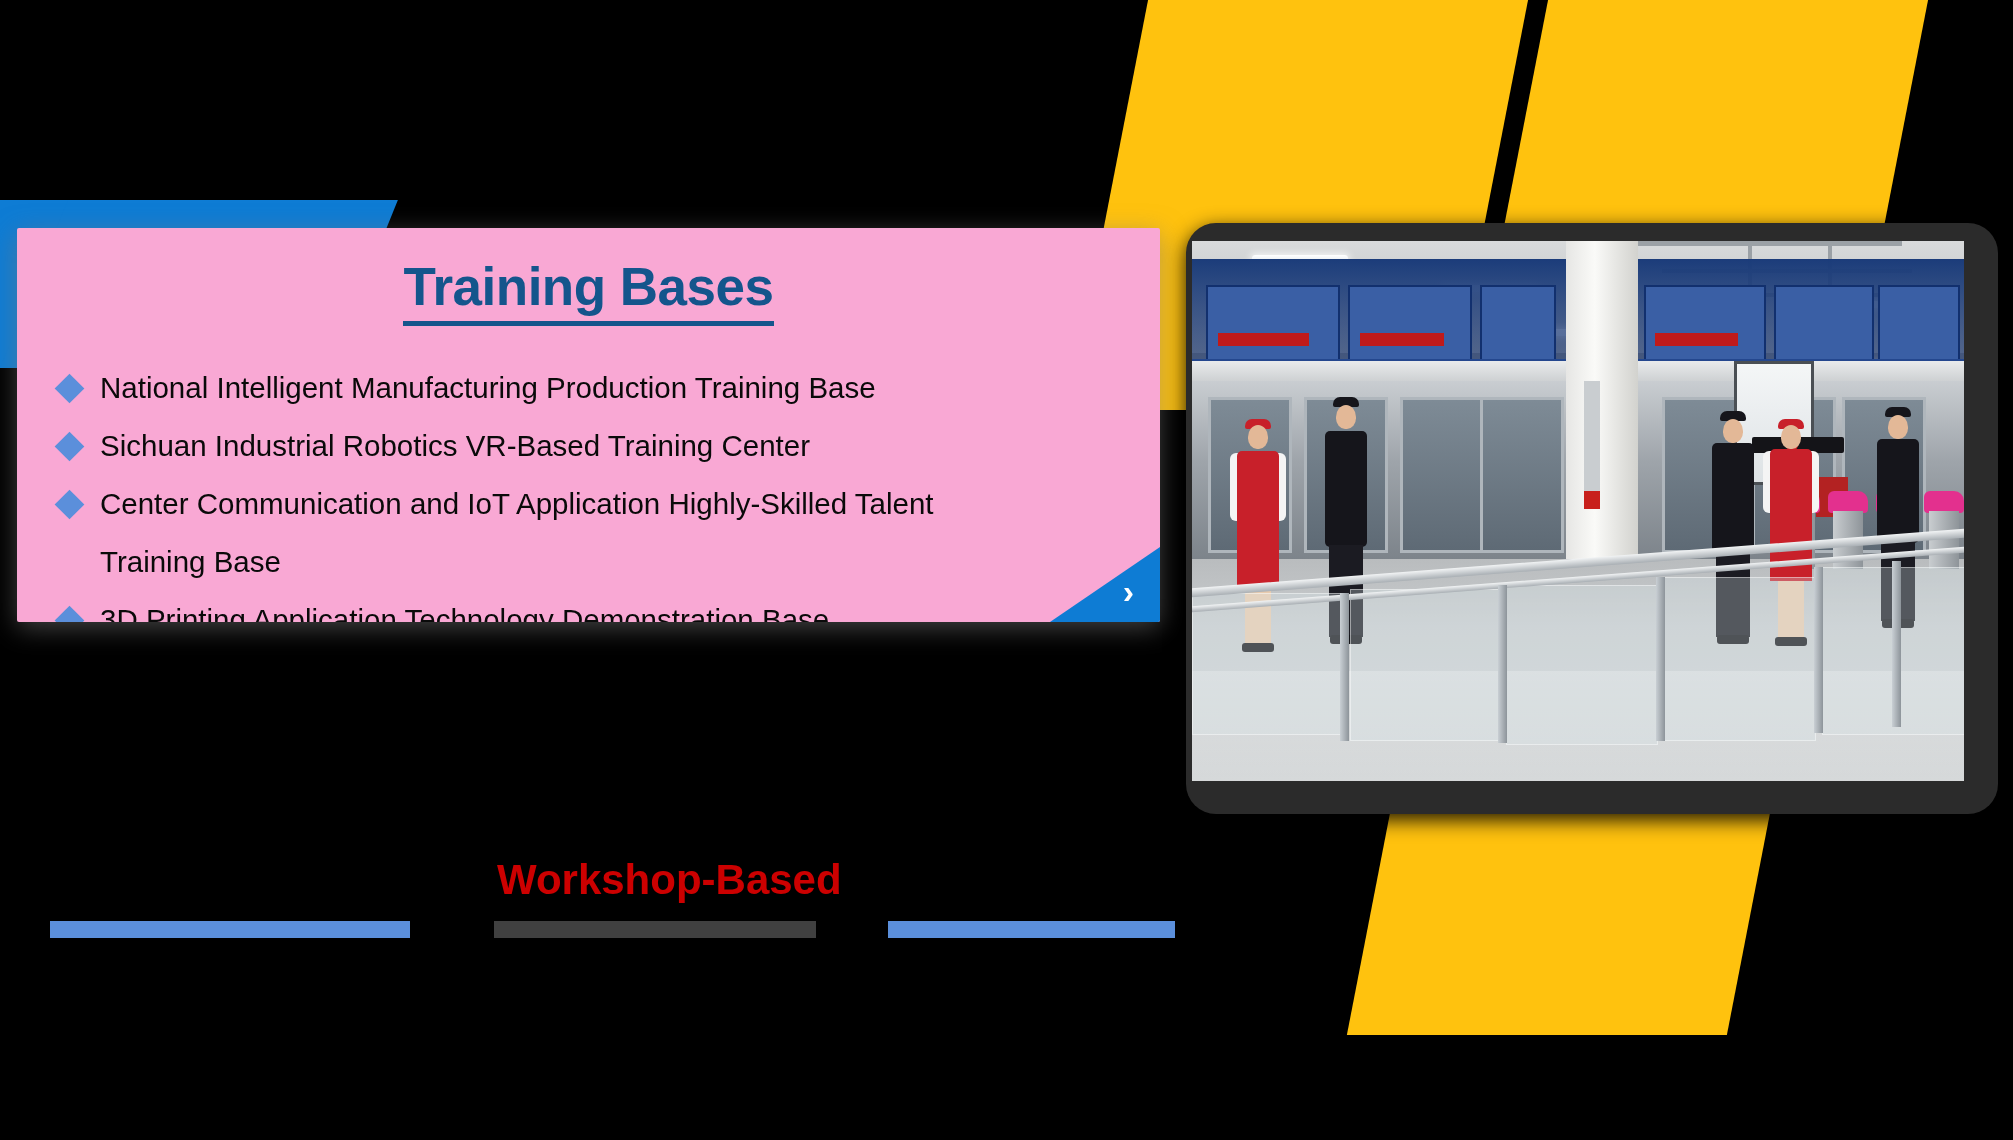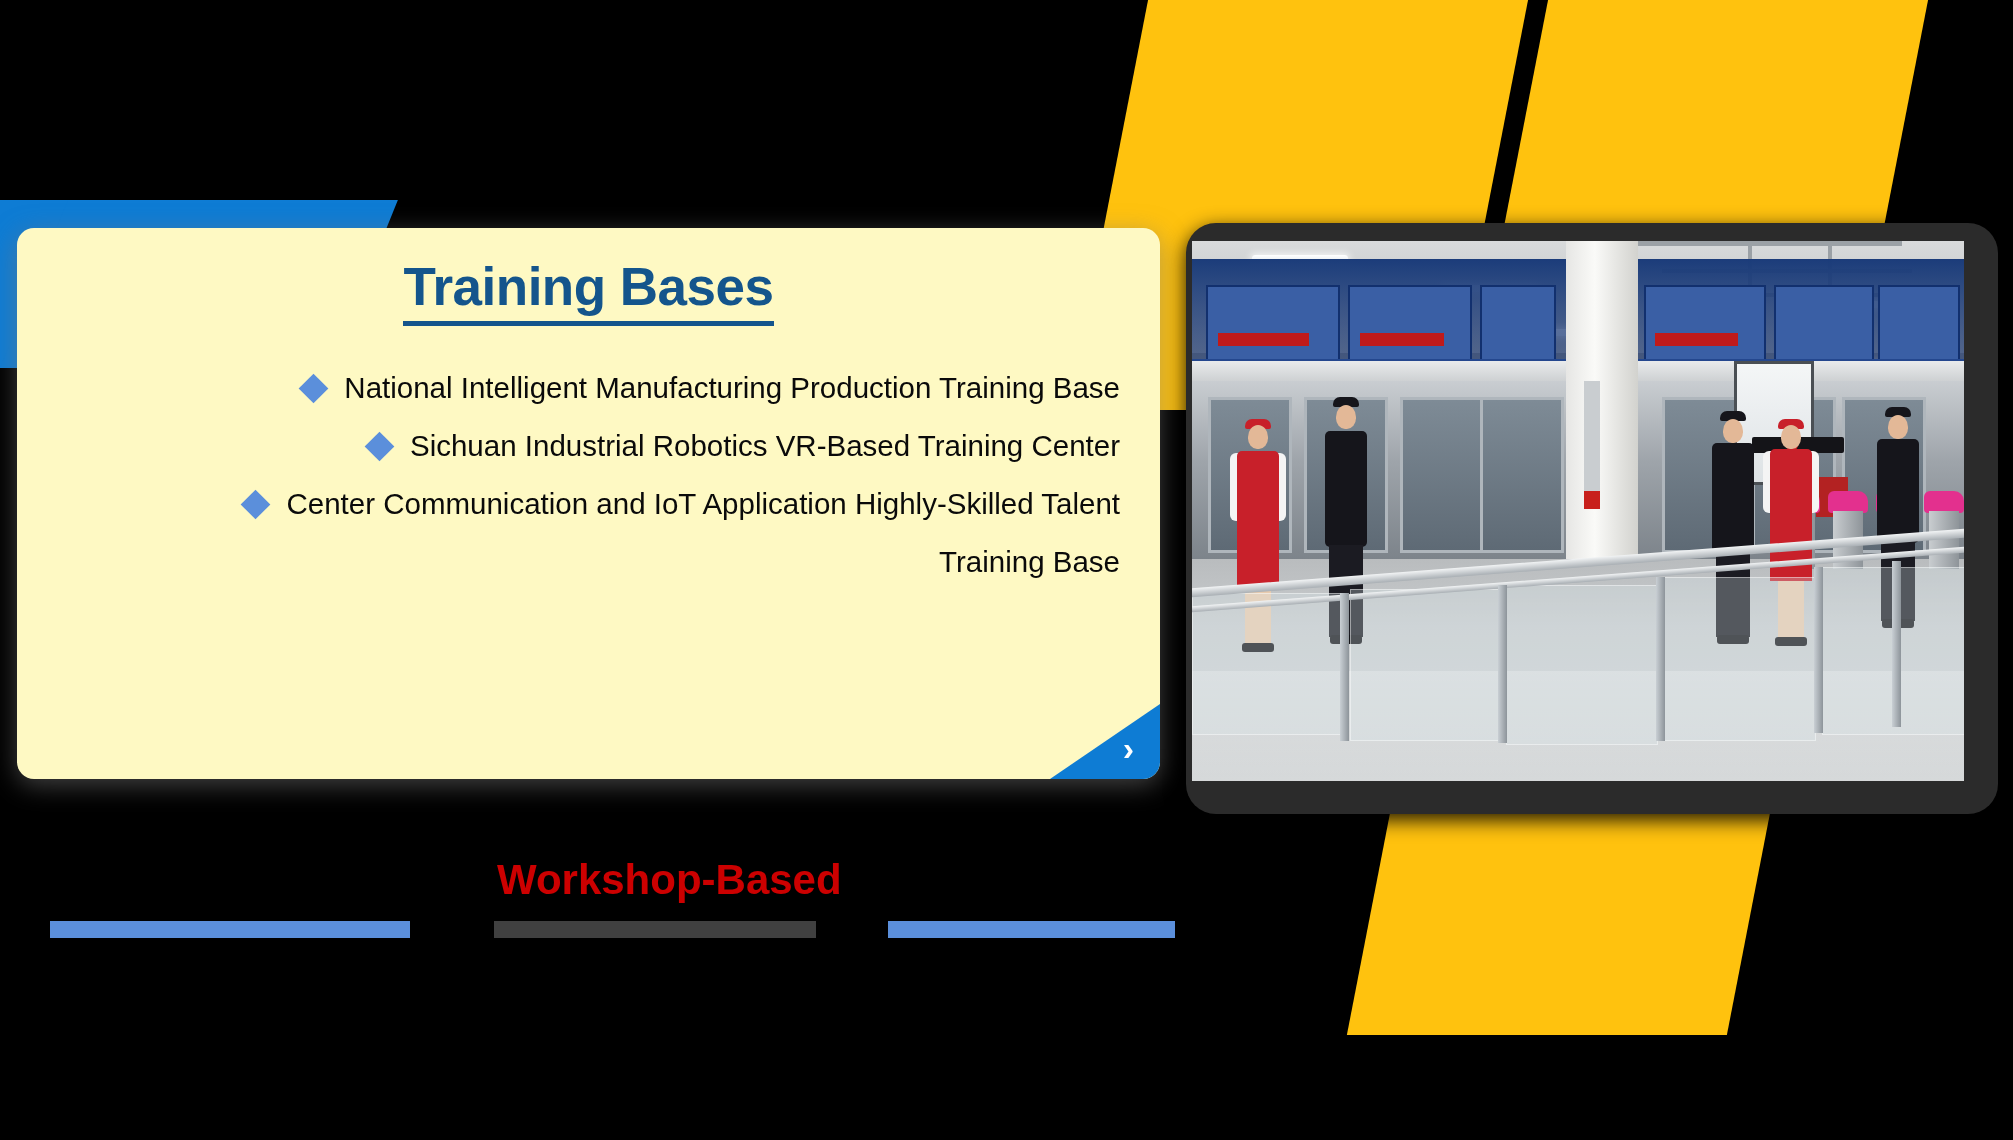--- a/index.html
+++ b/index.html
@@ -59,23 +59,23 @@
     height: 168px;
     background: #0E7CD4;
   }
 
   
   #card {
     position: absolute;
     left: 17px;
     top: 228px;
     width: 1143px;
-    height: 551px;
-    background: #fef9c3;
-    border-radius: 17px;
+    height: 394px;
+    background: #f9a8d4;
+    border-radius: 2px;
     box-shadow: 0 6px 26px rgba(120,120,120,0.55);
     overflow: hidden;
   }
 
   #card-title {
     position: absolute;
     left: 0;
     top: 28px;
     width: 100%;
     text-align: center;
@@ -96,21 +96,20 @@
     top: 137px;
     right: 40px;
     list-style: none;
     margin: 0;
     padding: 0;
   }
   .bullet-row {
     display: flex;
     align-items: flex-start;
     margin-bottom: 12px;
-    justify-content: flex-end;
   }
   .diamond {
     flex: 0 0 auto;
     width: 21px;
     height: 21px;
     background: #5B8FDB;
     transform: rotate(45deg);
     margin-top: 13px;
     margin-right: 20px;
   }
@@ -339,20 +338,24 @@
         <span class="diamond"></span>
         <span class="bullet-text">Center Communication and IoT Application Highly-Skilled Talent</span>
       </li>
 
       <li class="bullet-row">
         <span class="diamond hidden"></span>
         <span class="bullet-text">Training Base</span>
       </li>
 
 
+      <li class="bullet-row">
+        <span class="diamond"></span>
+        <span class="bullet-text">3D Printing Application Technology Demonstration Base</span>
+      </li>
 
     </ul>
 
     <div id="card-arrow">
       <span class="chev">›</span>
     </div>
   </div>
 
   <div id="tablet">
     <div id="photo">

